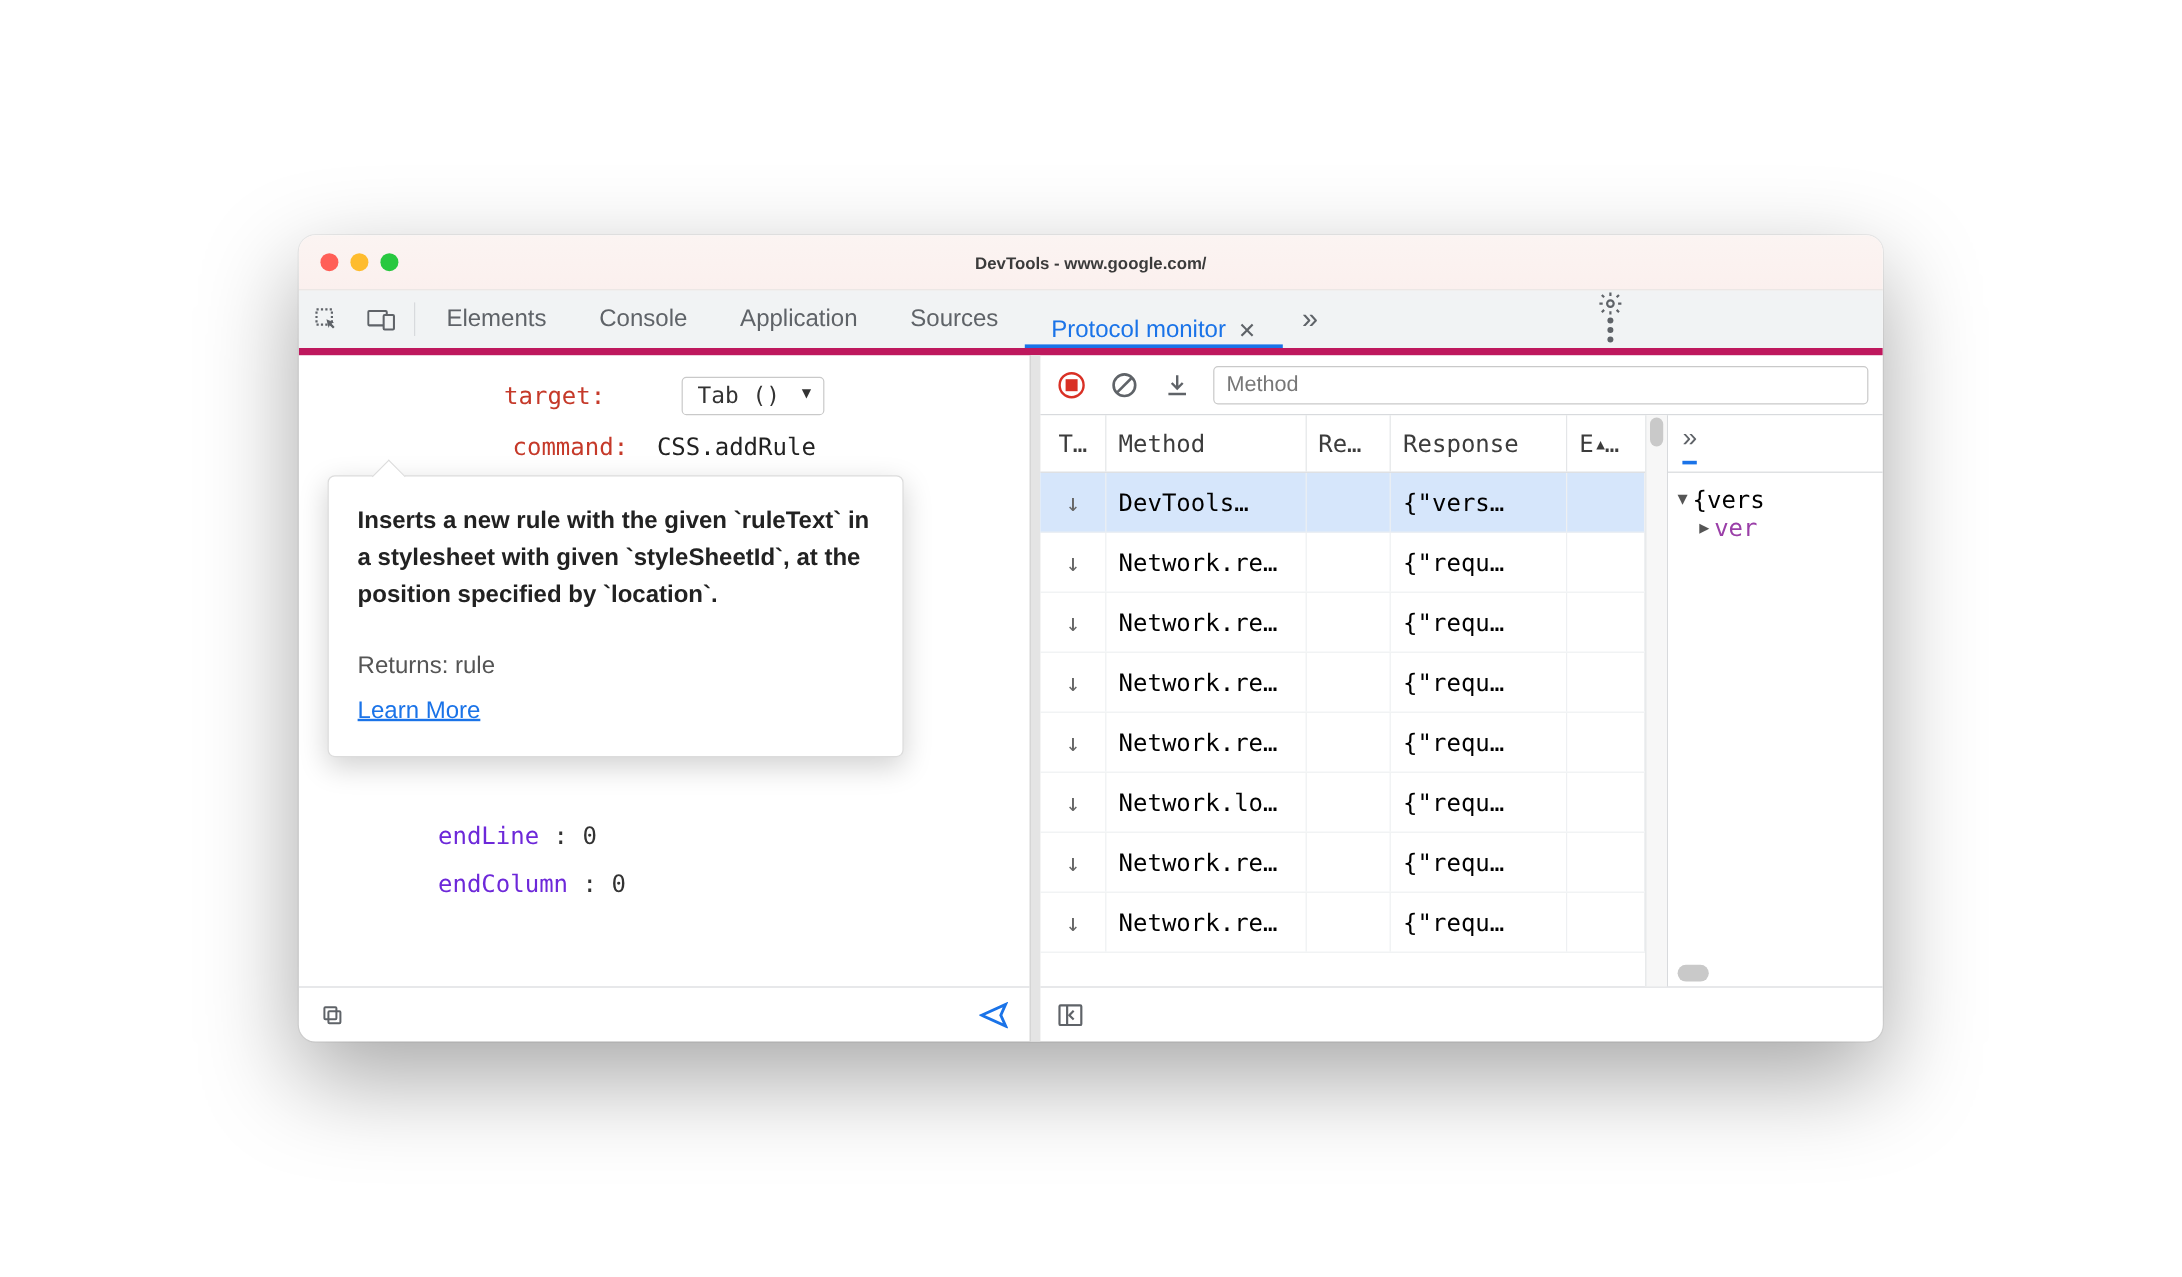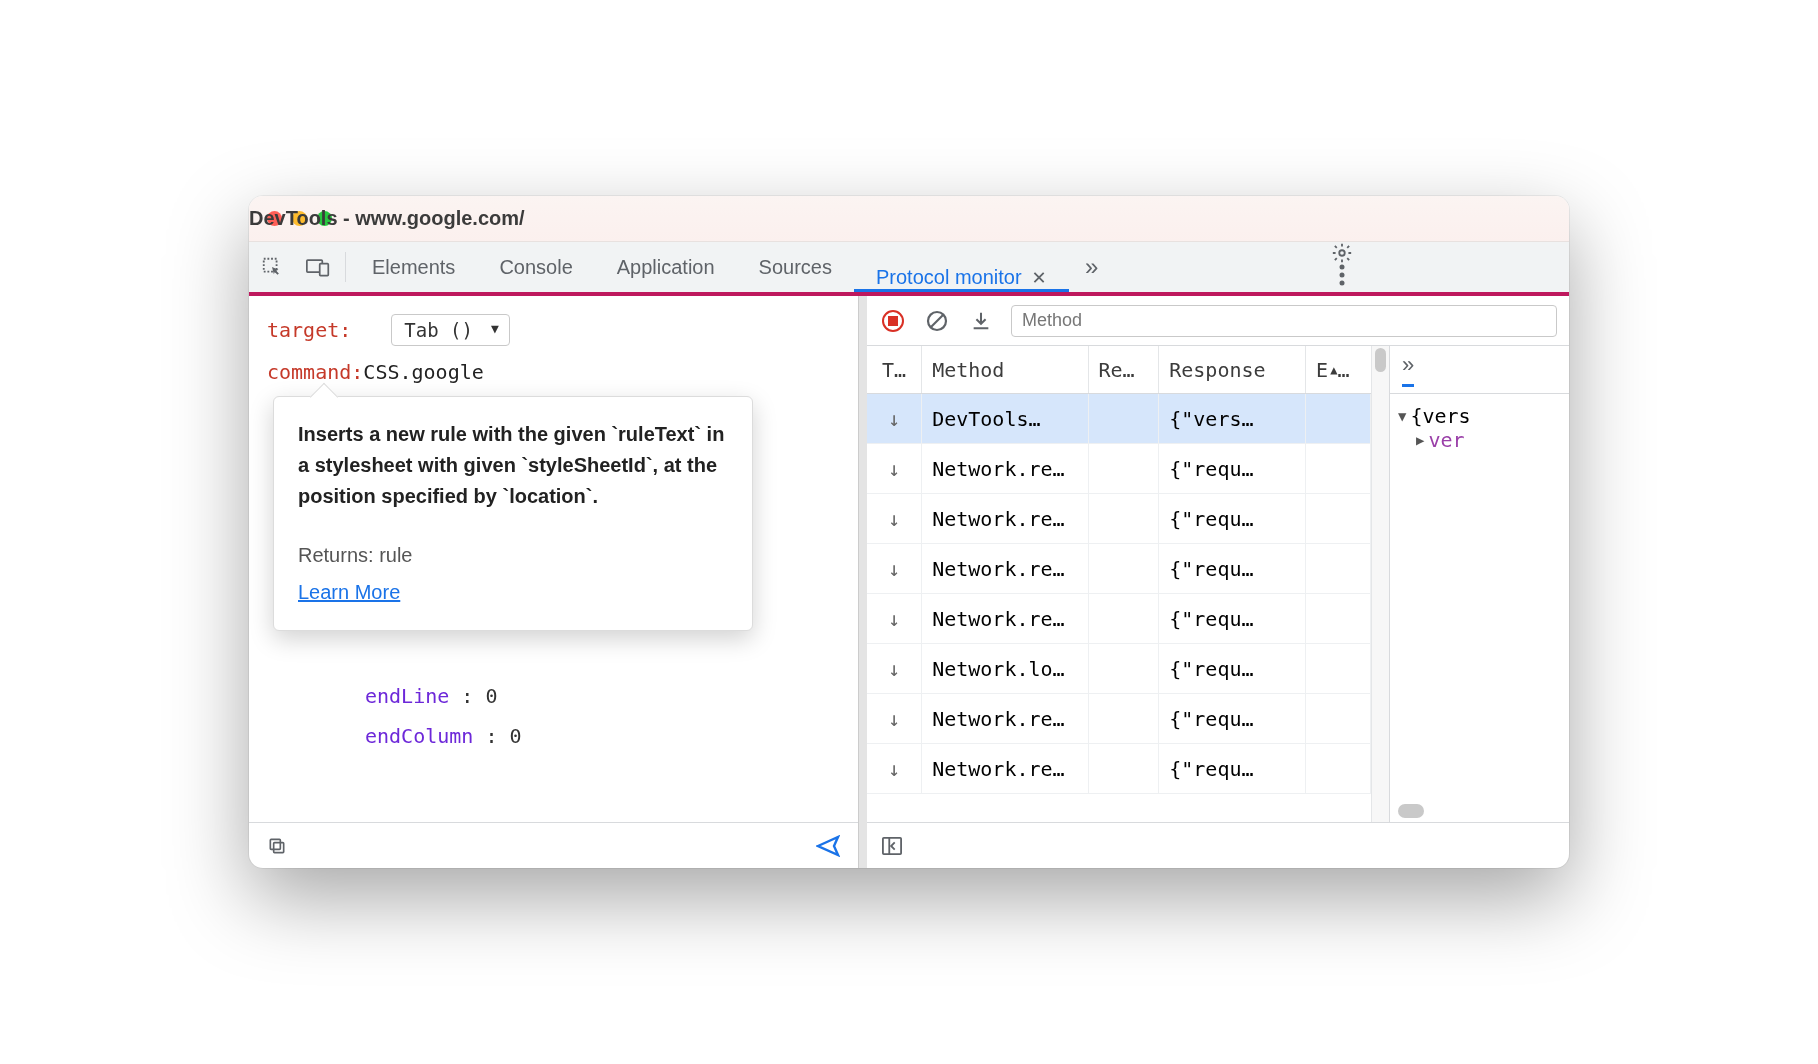--- a/index.html
+++ b/index.html
@@ -28,43 +28,43 @@
     display: flex;
     align-items: center;
     position: relative;
     border-bottom: 1px solid #e8e1df;
   }
   .traffic { display:flex; gap:10px; margin-left:18px; }
   .dot { width:15px; height:15px; border-radius:50%; }
   .dot.red { background:#ff5f57; }
   .dot.yellow { background:#febc2e; }
   .dot.green { background:#28c840; }
-  .title { position:absolute; left:0; right:0; text-align:left; font-size:20px; font-weight:600; color:#3b3b3b; pointer-events:none;}
+  .title { position:absolute; left:0; right:0; text-align:center; font-size:14px; font-weight:600; color:#3b3b3b; pointer-events:none;}
   .tabbar {
     height: 54px;
     background:#f1f3f4;
-    border-bottom:4px solid #be185d;
+    border-bottom:6px solid #be185d;
     display:flex;
     align-items:stretch;
     font-size:20px;
     color:#5f6368;
   }
   .tabbar .ico-btn { width:46px; display:flex; align-items:center; justify-content:center; color:#5f6368;}
   .tabbar .divider { width:1px; background:#d8dadd; margin:10px 4px;}
   .tab { padding:0 22px; display:flex; align-items:center; cursor:pointer; white-space:nowrap;}
   .tab.active { color:#1a73e8; border-bottom:3px solid #1a73e8; background:#fff0; font-weight:500;align-items:flex-end;}
   .tab .close { margin-left:10px; font-size:18px; color:#5f6368;}
   .tabbar .right { margin-left:auto; display:flex; align-items:center;}
   .tabbar .right .ico-btn { width:50px; }
   .content { flex:1; display:flex; min-height:0; }
   .left {
     width:610px; display:flex; flex-direction:column; border-right:1px solid #ccc; position:relative;
   }
   .left-body { flex:1; padding:18px 18px 0 18px; font-family: ui-monospace, Menlo, monospace; font-size:20px; color:#333; position:relative; overflow:hidden;}
-  .row { display:flex; align-items:center; gap:0; margin-bottom:14px;}
+  .row { display:flex; align-items:center; gap:24px; margin-bottom:14px;justify-content:center;}
   .key { color:#c53929; }
   .select {
     border:1px solid #c9c9c9; border-radius:4px; padding:4px 36px 4px 12px; font-family:inherit; font-size:19px; position:relative; background:#fff;margin-left:40px;
   }
   .select::after { content:"▼"; position:absolute; right:10px; top:6px; font-size:13px; color:#333;}
   .cmd-val { color:#222; }
   .tooltip {
     position:absolute; top:100px; left:24px; width:480px;
     background:#fff; border:1px solid #dcdcdc; border-radius:6px;
     box-shadow:0 8px 24px rgba(0,0,0,0.18);
@@ -189,21 +189,21 @@
   <div class="content">
 
     <div class="left">
       <div class="left-body">
         <div class="row">
           <span class="key"><span>target</span>:</span>
           <div class="select"><span>Tab ()</span></div>
         </div>
         <div class="row">
           <span class="key"><span>command</span>:</span>
-          <span class="cmd-val">CSS.google</span>
+          <span class="cmd-val">CSS.addRule</span>
         </div>
 
         <div class="tooltip">
           <div class="arrow"></div>
           <div class="desc">Inserts a new rule with the given `ruleText` in a stylesheet with given `styleSheetId`, at the position specified by `location`.</div>
           <div class="returns">Returns: rule</div>
           <a href="#">Learn More</a>
         </div>
 
         <div class="hidden-params">

